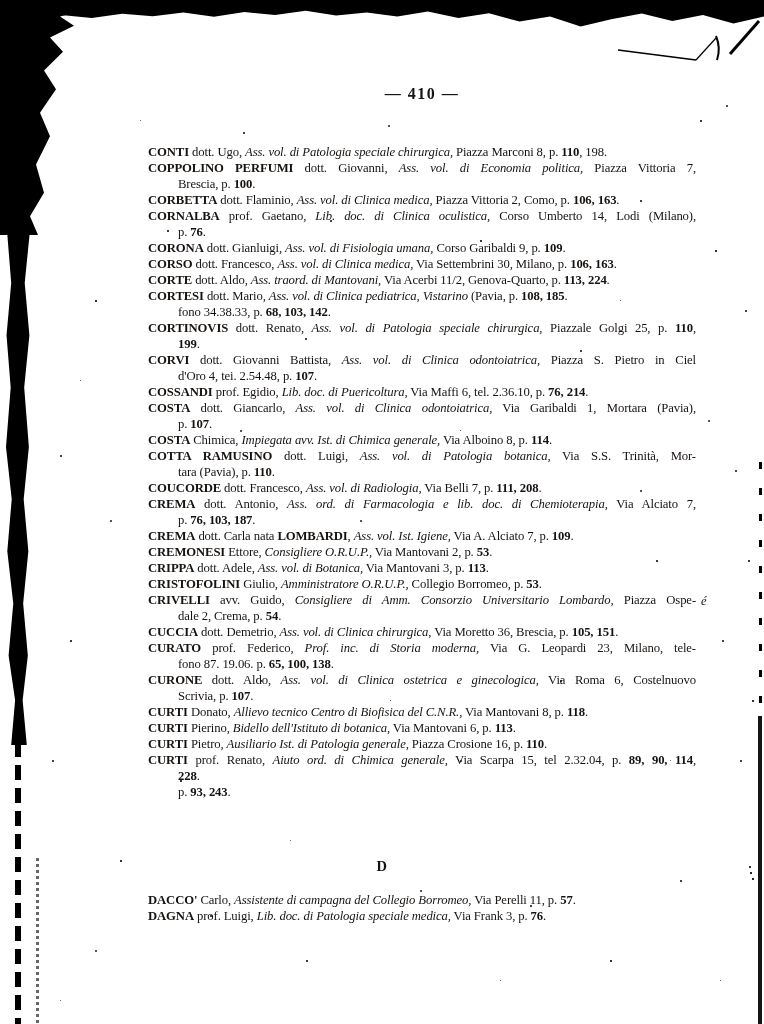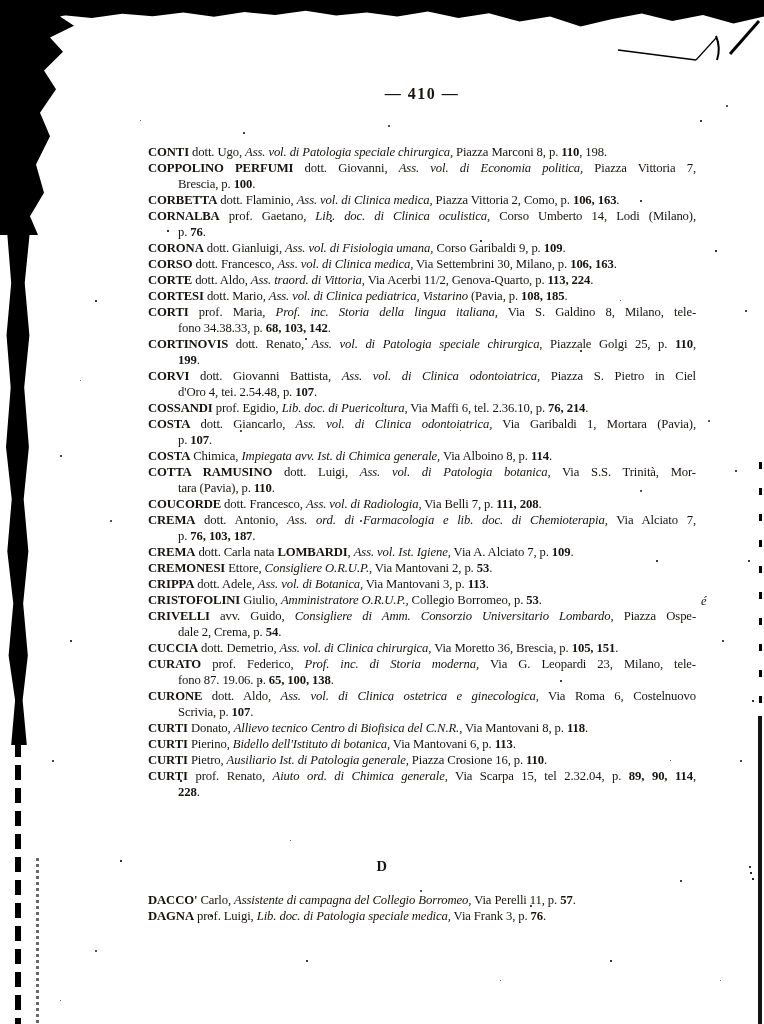--- a/index.html
+++ b/index.html
@@ -119,27 +119,26 @@
         <div class="line just"><span class="b">CORNALBA</span><span class="r"> prof. Gaetano, </span><span class="i">Lib. doc. di Clinica oculistica,</span><span class="r"> Corso Umberto 14, Lodi (Milano),</span></div>
         <div class="line cont"><span class="r">p. </span><span class="b">76</span><span class="r">.</span></div>
       </div>
       <div>
         <div class="line"><span class="b">CORONA</span><span class="r"> dott. Gianluigi, </span><span class="i">Ass. vol. di Fisiologia umana,</span><span class="r"> Corso Garibaldi 9, p. </span><span class="b">109</span><span class="r">.</span></div>
       </div>
       <div>
         <div class="line"><span class="b">CORSO</span><span class="r"> dott. Francesco, </span><span class="i">Ass. vol. di Clinica medica,</span><span class="r"> Via Settembrini 30, Milano, p. </span><span class="b">106, 163</span><span class="r">.</span></div>
       </div>
       <div>
-        <div class="line"><span class="b">CORTE</span><span class="r"> dott. Aldo, </span><span class="i">Ass. traord. di Vittoria,</span><span class="r"> Via Acerbi 11/2, Genova-Quarto, p. </span><span class="b">113, 224</span><span class="r">.</span></div>
+        <div class="line"><span class="b">CORTE</span><span class="r"> dott. Aldo, </span><span class="i">Ass. traord. di Mantovani,</span><span class="r"> Via Acerbi 11/2, Genova-Quarto, p. </span><span class="b">113, 224</span><span class="r">.</span></div>
       </div>
       <div>
         <div class="line"><span class="b">CORTESI</span><span class="r"> dott. Mario, </span><span class="i">Ass. vol. di Clinica pediatrica, Vistarino</span><span class="r"> (Pavia, p. </span><span class="b">108, 185</span><span class="r">.</span></div>
       </div>
       <div>
-        <div class="line just"><span class="b">CORTI</span><span class="r"> prof. Maria, </span><span class="i">Prof. inc. Storia della lingua italiana,</span><span class="r"> Via S. Galdino 8, Milano, tele-</span></div>
         <div class="line cont"><span class="r">fono 34.38.33, p. </span><span class="b">68, 103, 142</span><span class="r">.</span></div>
       </div>
       <div>
         <div class="line just"><span class="b">CORTINOVIS</span><span class="r"> dott. Renato, </span><span class="i">Ass. vol. di Patologia speciale chirurgica,</span><span class="r"> Piazzale Golgi 25, p. </span><span class="b">110</span><span class="r">,</span></div>
         <div class="line cont"><span class="b">199</span><span class="r">.</span></div>
       </div>
       <div>
         <div class="line just"><span class="b">CORVI</span><span class="r"> dott. Giovanni Battista, </span><span class="i">Ass. vol. di Clinica odontoiatrica,</span><span class="r"> Piazza S. Pietro in Ciel</span></div>
         <div class="line cont"><span class="r">d'Oro 4, tei. 2.54.48, p. </span><span class="b">107</span><span class="r">.</span></div>
       </div>
@@ -198,20 +197,21 @@
         <div class="line"><span class="b">CURTI</span><span class="r"> Pierino, </span><span class="i">Bidello dell'Istituto di botanica,</span><span class="r"> Via Mantovani 6, p. </span><span class="b">113</span><span class="r">.</span></div>
       </div>
       <div>
         <div class="line"><span class="b">CURTI</span><span class="r"> Pietro, </span><span class="i">Ausiliario Ist. di Patologia generale,</span><span class="r"> Piazza Crosione 16, p. </span><span class="b">110</span><span class="r">.</span></div>
       </div>
       <div>
         <div class="line just"><span class="b">CURTI</span><span class="r"> prof. Renato, </span><span class="i">Aiuto ord. di Chimica generale,</span><span class="r"> Via Scarpa 15, tel 2.32.04, p. </span><span class="b">89, 90, 114</span><span class="r">,</span></div>
         <div class="line cont"><span class="b">228</span><span class="r">.</span></div>
       </div>
       <div>
+        <div class="line cont"><span class="r">p. </span><span class="b">93, 243</span><span class="r">.</span></div>
       </div>
     </div>
 
   <span class="stray-mark">é</span>
 
   <div class="section-header">D</div>
 
   <div class="entries entries-d" id="entries-d">
       <div>
         <div class="line"><span class="b">DACCO'</span><span class="r"> Carlo, </span><span class="i">Assistente di campagna del Collegio Borromeo,</span><span class="r"> Via Perelli 11, p. </span><span class="b">57</span><span class="r">.</span></div>

